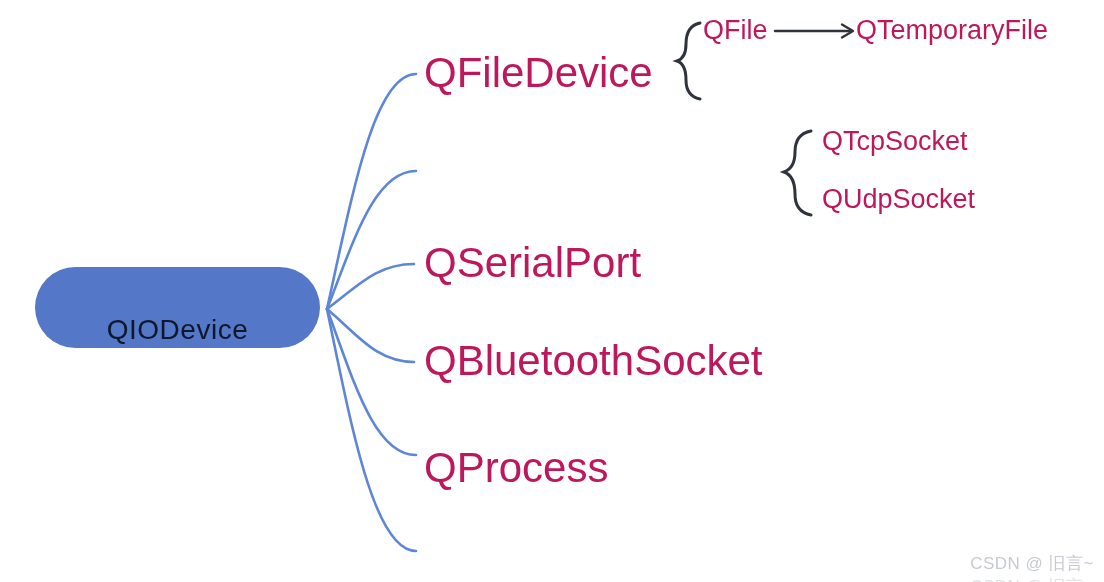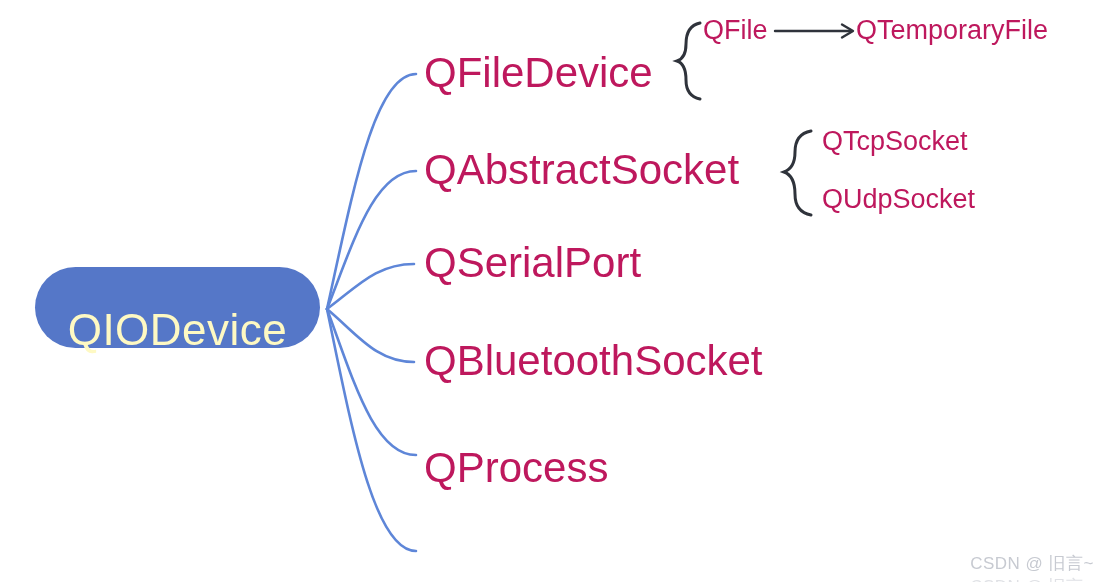--- a/index.html
+++ b/index.html
@@ -20,22 +20,22 @@
     position: absolute;
     left: 35px; top: 267px;
     width: 285px; height: 81px;
     background: #5577C8;
     border-radius: 41px;
     display: flex;
     align-items: center;
     justify-content: center;
   }
   .root-node .root-label {
-    color: #fef9c3;
-    font-size: 44px;
+    color: #0f172a;
+    font-size: 28px;
     letter-spacing: 0.5px;
     margin-top: 44px;
   }
   .node-label {
     position: absolute;
     transform: translateY(-52%);
     color: #be185d;
     white-space: nowrap;
   }
   .lvl1 { font-size: 42px; }
@@ -76,21 +76,20 @@
       <line x1="775" y1="31" x2="851" y2="31"></line>
       <path d="M 842 24.5 L 853 31 L 842 37.5"></path>
     </g>
   </svg>
 
   <div class="root-node">
     <span class="root-label">QIODevice</span>
   </div>
 
   <div class="node-label lvl1" style="left:424px; top:74px">QFileDevice</div>
-  <div class="node-label lvl1" style="left:424px; top:171px">QAbstractSocket</div>
   <div class="node-label lvl1" style="left:424px; top:264px">QSerialPort</div>
   <div class="node-label lvl1" style="left:424px; top:362px">QBluetoothSocket</div>
   <div class="node-label lvl1" style="left:424px; top:469px">QProcess</div>
 
   <div class="node-label lvl2" style="left:703px; top:31px">QFile</div>
   <div class="node-label lvl2" style="left:856px; top:31px">QTemporaryFile</div>
 
   <div class="node-label lvl2" style="left:822px; top:142px">QTcpSocket</div>
   <div class="node-label lvl2" style="left:822px; top:200px">QUdpSocket</div>
 

